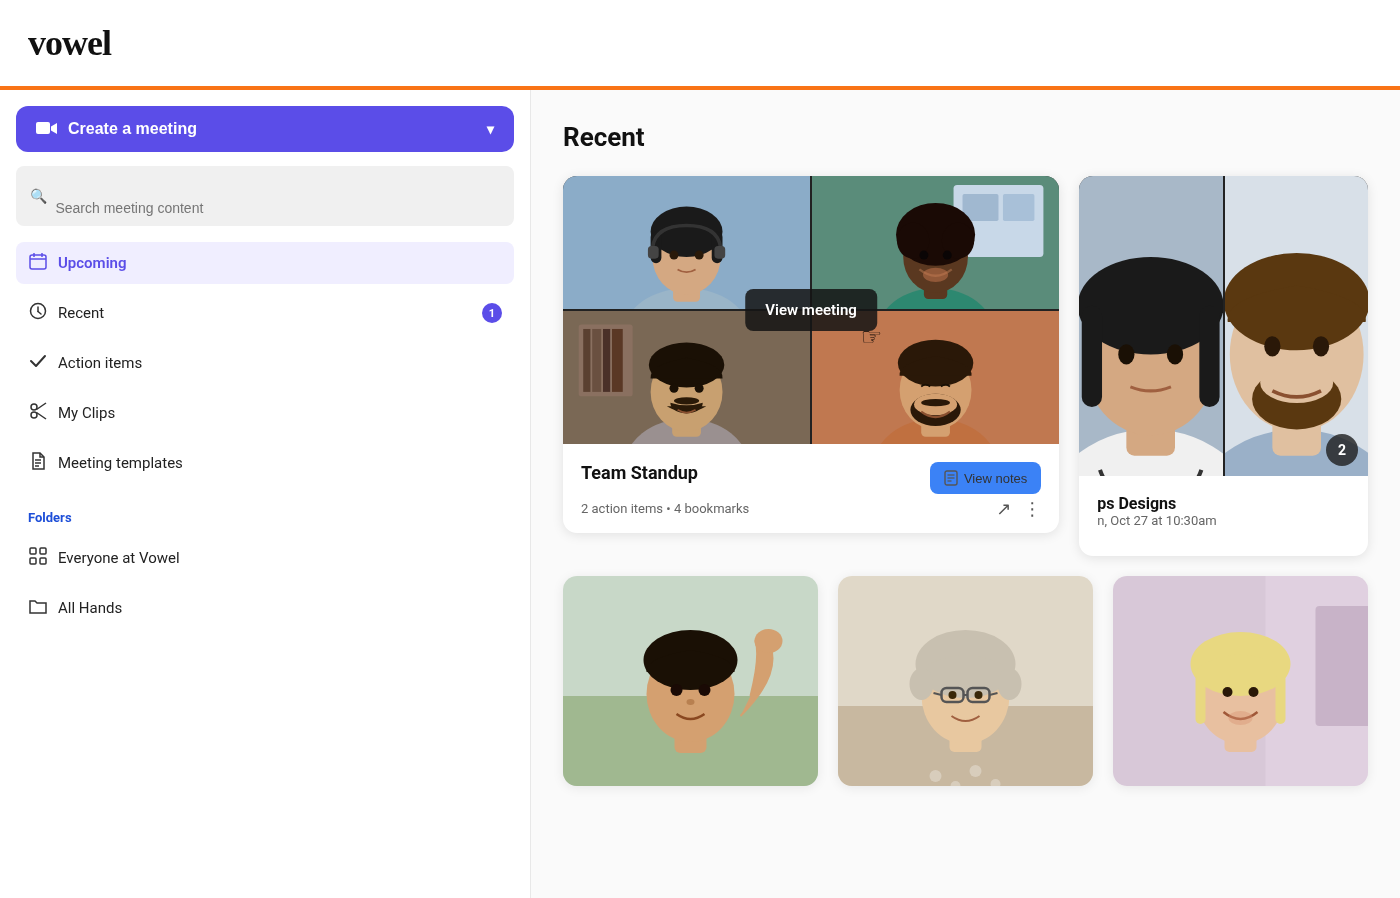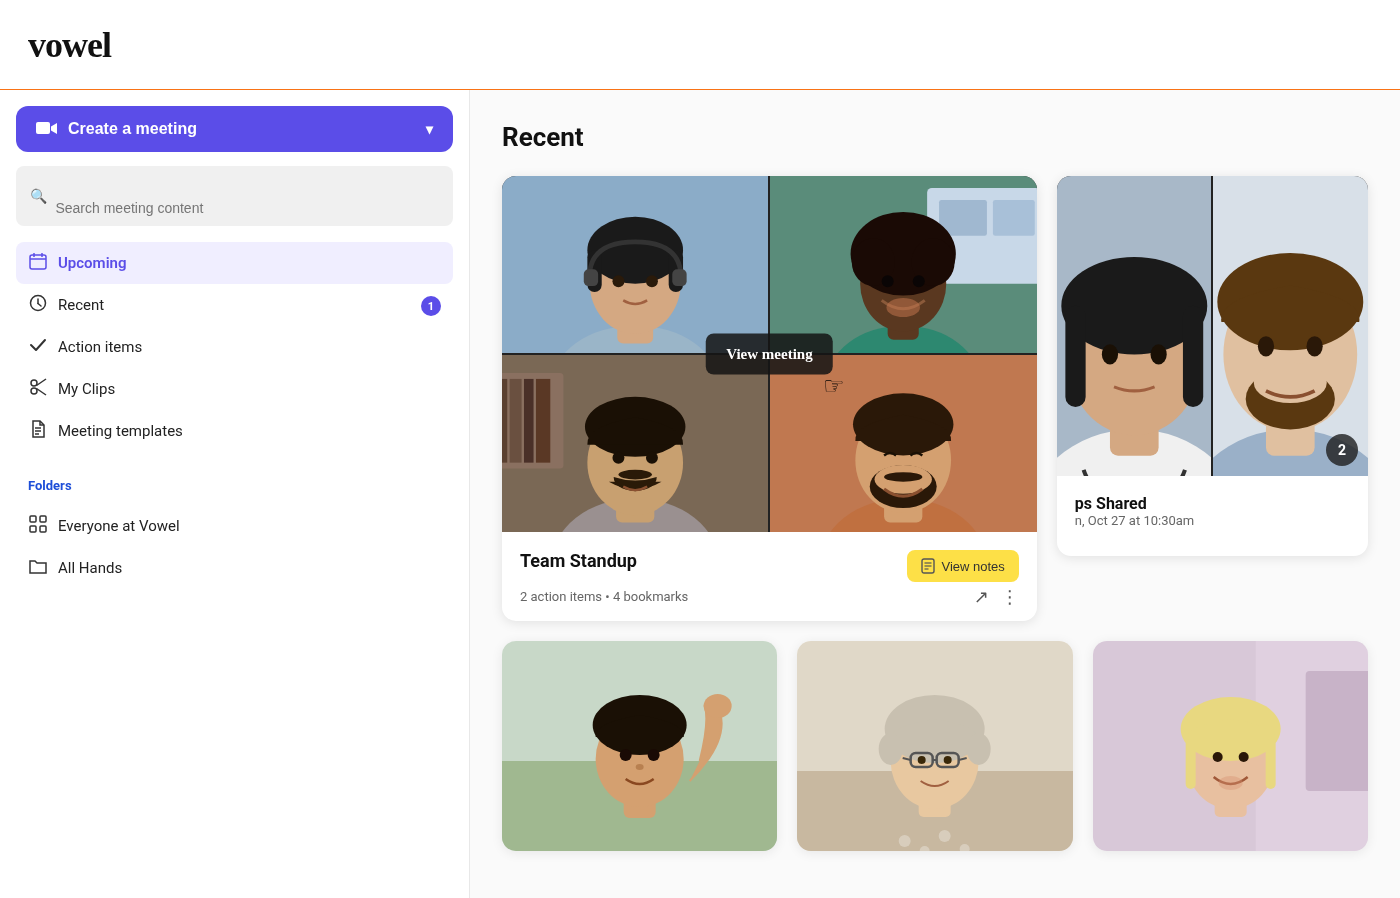--- a/index.html
+++ b/index.html
@@ -10,21 +10,21 @@
       height: 898px;
       overflow: hidden;
       display: flex;
       flex-direction: column;
     }
 
     
     .header {
       background: #fff;
       padding: 20px 28px;
-      border-bottom: 1px solid #f97316;
+      border-bottom: 4px solid #f97316;
       height: 90px;
       display: flex;
       align-items: center;
     }
     .logo {
       font-size: 36px;
       font-weight: 900;
       color: #111;
       letter-spacing: -1px;
       font-family: Georgia, serif;
@@ -32,21 +32,21 @@
 
     
     .main-layout {
       display: flex;
       flex: 1;
       overflow: hidden;
     }
 
     
     .sidebar {
-      width: 470px;
+      width: 531px;
       background: #fff;
       border-right: 1px solid #e8e8e8;
       padding: 16px 16px;
       overflow-y: auto;
       flex-shrink: 0;
     }
 
     .create-meeting-btn {
       background: #5b4de8;
       color: #fff;
@@ -93,27 +93,27 @@
       margin-top: 24px;
     }
     .search-icon-wrap {
       color: #888;
       font-size: 14px;
     }
 
     
     .nav-item {
       display: flex;
-      align-items: flex-end;
+      align-items: center;
       padding: 10px 12px;
       border-radius: 8px;
       cursor: pointer;
       font-size: 15px;
       color: #222;
-      margin-bottom: 0;
+      margin-bottom: 8px;
       justify-content: space-between;
     }
     .nav-item.active {
       background: #f0eeff;
       color: #5b4de8;
       font-weight: 600;
     }
     .nav-item .nav-left {
       display: flex;
       align-items: center;
@@ -167,24 +167,23 @@
       background: #fff;
       border-radius: 14px;
       overflow: hidden;
       box-shadow: 0 2px 12px rgba(0,0,0,0.10);
       cursor: pointer;
       position: relative;
     }
 
     .meeting-thumbnail {
       width: 100%;
-      height: 356px;
+      height: 268px;
       position: relative;
       overflow: hidden;
-      font-family: Liberation Serif, serif;
     }
 
     .video-grid {
       display: grid;
       grid-template-columns: 1fr 1fr;
       grid-template-rows: 1fr 1fr;
       height: 100%;
       gap: 2px;
       background: #222;
     }
@@ -228,21 +227,21 @@
       margin-bottom: 4px;
     }
 
     .meeting-title {
       font-size: 18px;
       font-weight: 700;
       color: #111;
     }
 
     .view-notes-btn {
-      background: #fde047;
+      background: #3b82f6;
       border: none;
       border-radius: 8px;
       padding: 8px 14px;
       font-size: 13px;
       font-weight: 500;
       color: #333;
       cursor: pointer;
       display: flex;
       align-items: center;
       gap: 6px;
@@ -642,21 +641,21 @@
               </svg>
             </div>
           </div>
 
           <div class="partial-number-badge">
             <span>2</span>
           </div>
         </div>
 
         <div class="meeting-card-body">
-          <div class="meeting-title" style="font-size: 16px; font-weight: 700;">ps Shared</div>
+          <div class="meeting-title" style="font-size: 16px; font-weight: 700;">ps Designs</div>
           <div class="meeting-date">n, Oct 27 at 10:30am</div>
         </div>
       </div>
 
     </div>
 
     <div style="display: flex; gap: 20px; margin-top: 20px;">
 
       <div class="bottom-card" style="width: 460px;">
         <div class="bottom-card-thumbnail">

